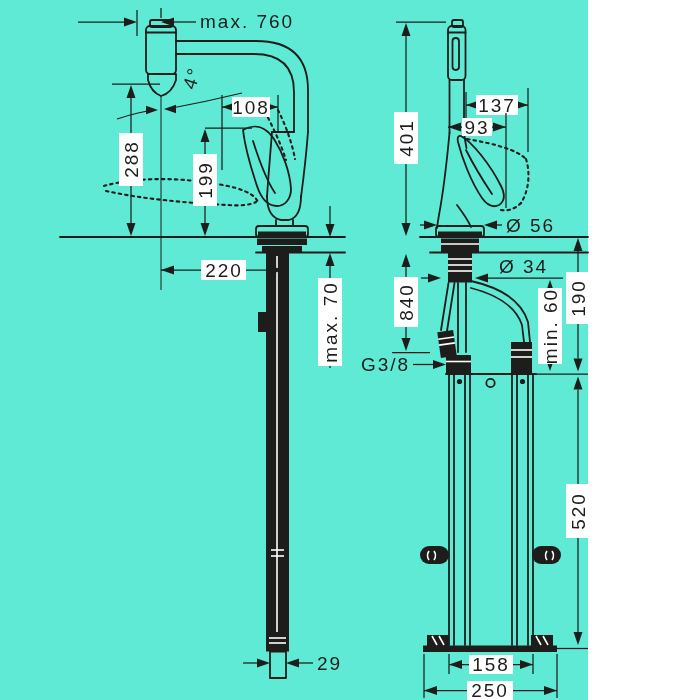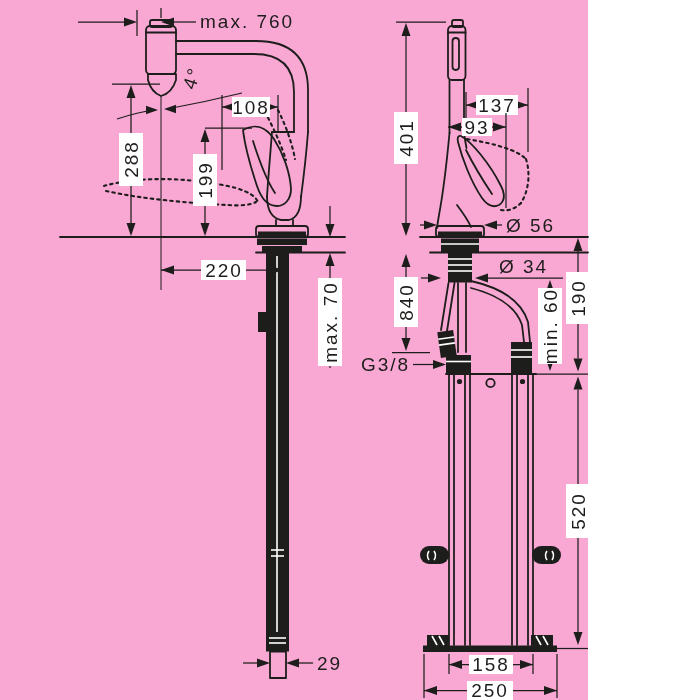--- a/index.html
+++ b/index.html
@@ -1,16 +1,16 @@
 <!DOCTYPE html>
 <html><head>
 <meta charset="utf-8">
 <style>
   html,body{margin:0;padding:0;background:#fff;}
-  .stage{width:588px;height:700px;background:#f9a8d4;position:relative;text-decoration:underline;}
+  .stage{width:588px;height:700px;background:#5eead4;position:relative;text-decoration:underline;}
   svg{display:block;}
   .art{stroke:#1d1d1b;fill:none;stroke-width:1.8;stroke-linecap:round;stroke-linejoin:round;}
   .dim{stroke:#1d1d1b;fill:none;stroke-width:1.25;}
   .thin{stroke:#1d1d1b;fill:none;stroke-width:1;}
   .arrow{fill:#1d1d1b;stroke:none;}
   .dark{fill:#1d1d1b;stroke:none;}
   .whiteln{stroke:#fff;stroke-width:1.6;fill:none;}
   .dash{stroke:#1d1d1b;fill:none;stroke-width:2.1;stroke-dasharray:2.5 4;stroke-linecap:round;}
   .bg{fill:#fff;stroke:none;}
   text{font-family:"Liberation Sans","DejaVu Sans",sans-serif;font-size:19px;letter-spacing:2px;fill:#1d1d1b;}

